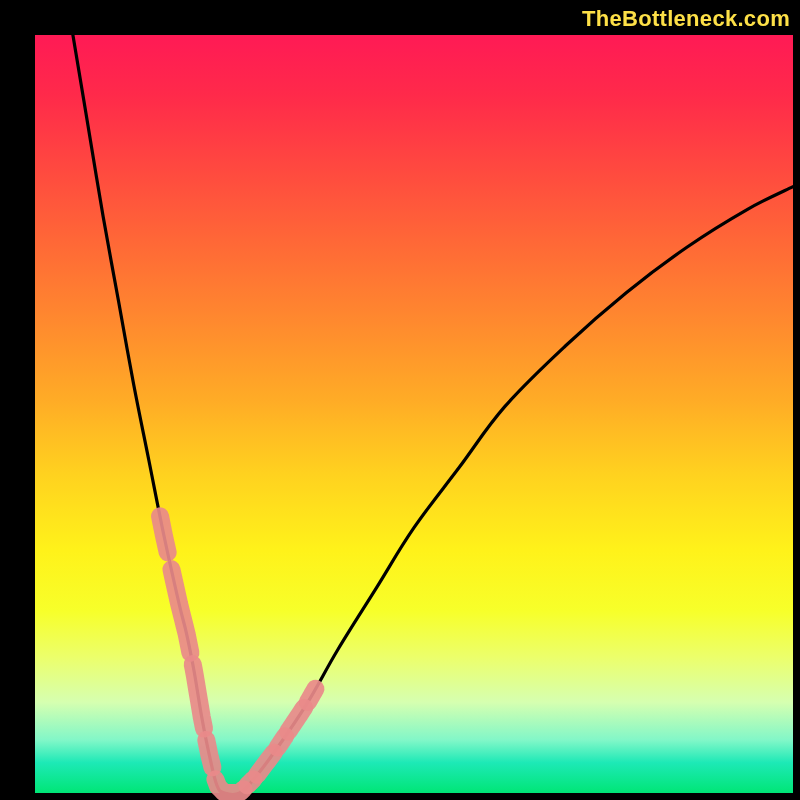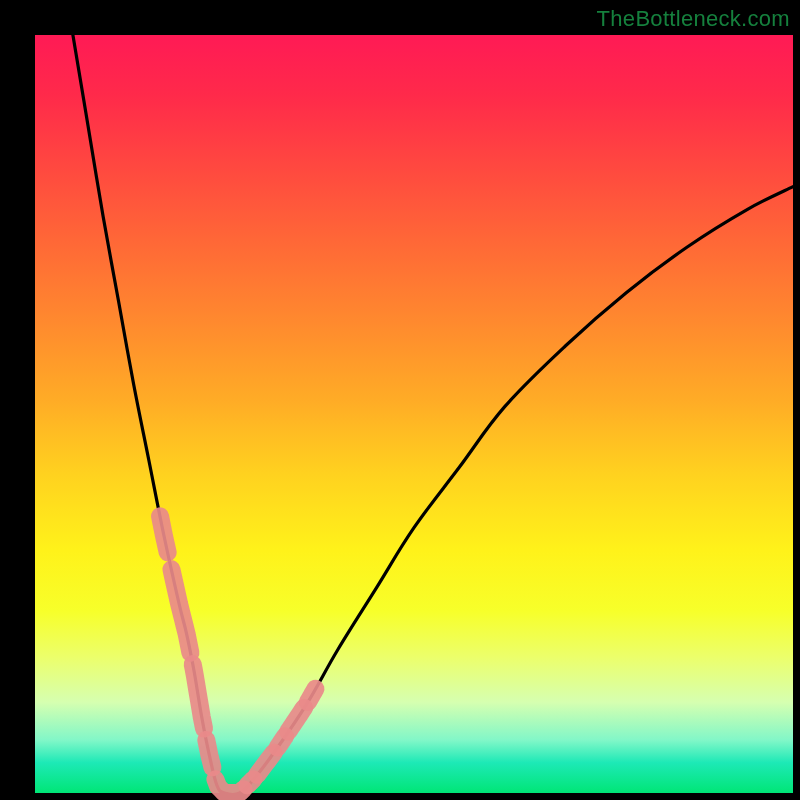--- a/index.html
+++ b/index.html
@@ -40,23 +40,23 @@
       #d6ffb0 88%,
       #82f7c8 93%,
       #1de9b6 96%,
       #00e676 100%
     );
   }
   .watermark {
     position: absolute;
     top: 6px;
     right: 10px;
-    color: #15803d;
+    color: #fde047;
     font-size: 22px;
-    font-weight: 400;
+    font-weight: 700;
     letter-spacing: 0.3px;
     user-select: none;
   }
   svg.curve {
     position: absolute;
     left: 0;
     top: 0;
     width: 758px;
     height: 758px;
     overflow: visible;

